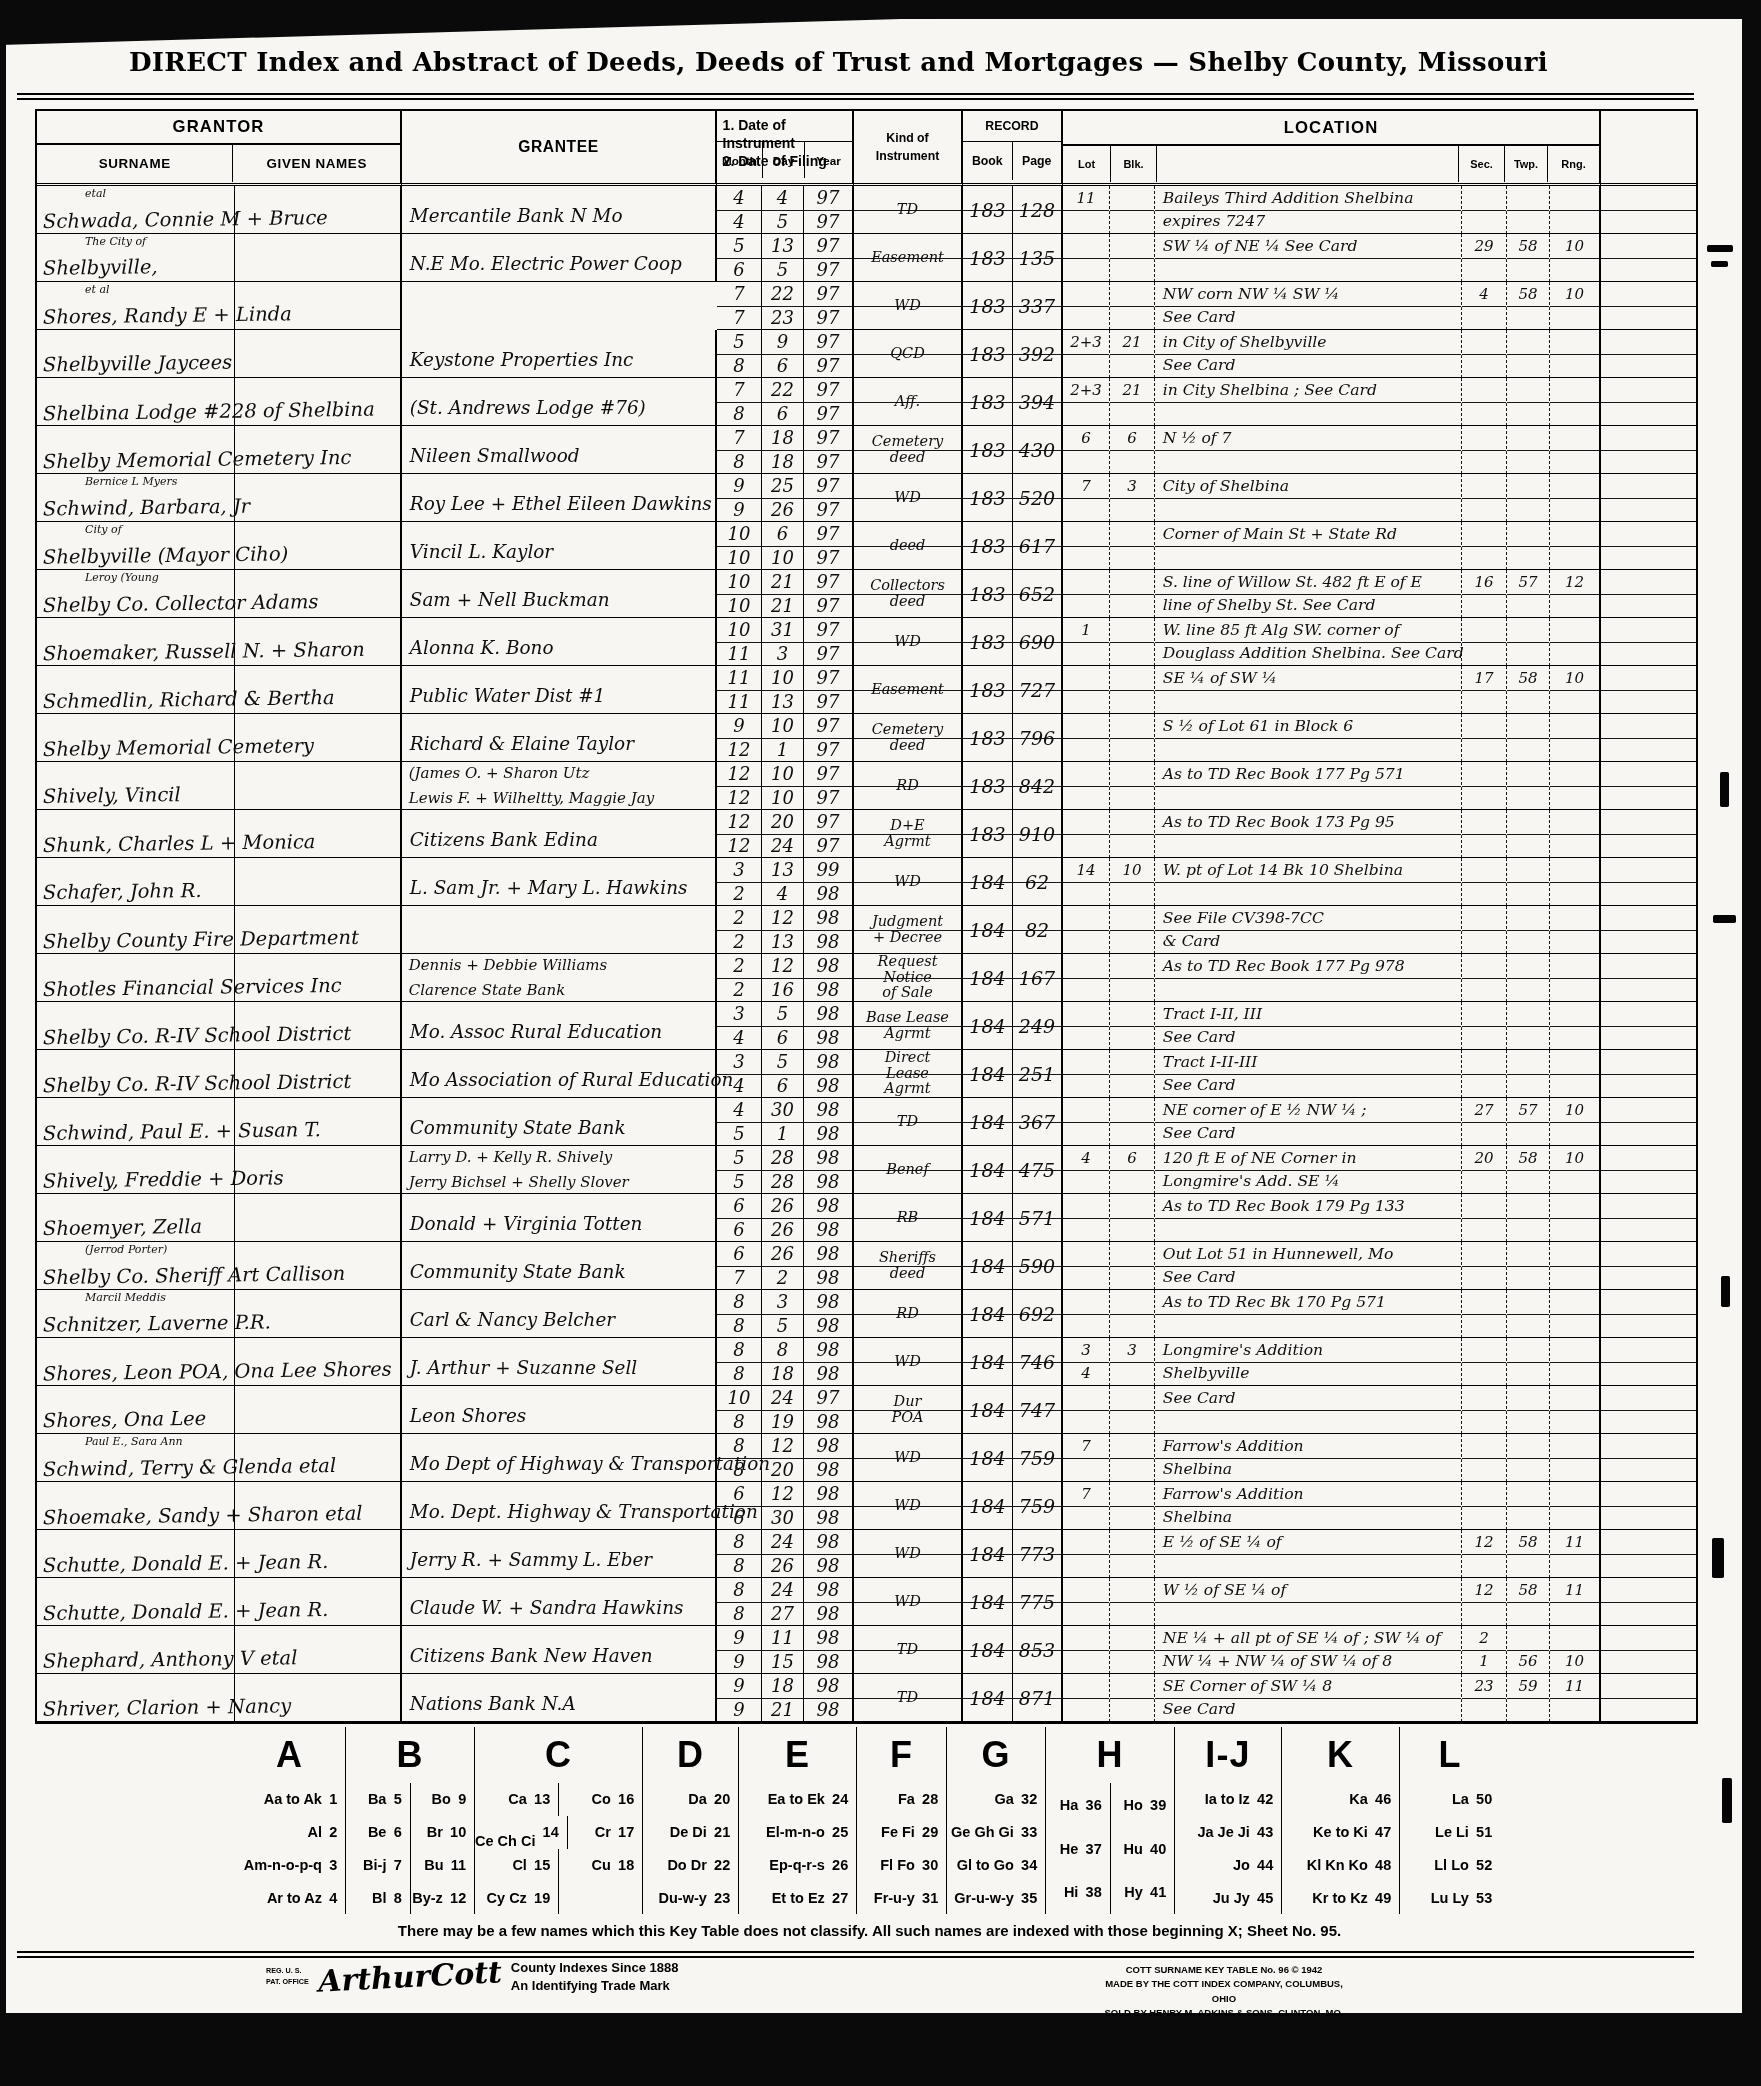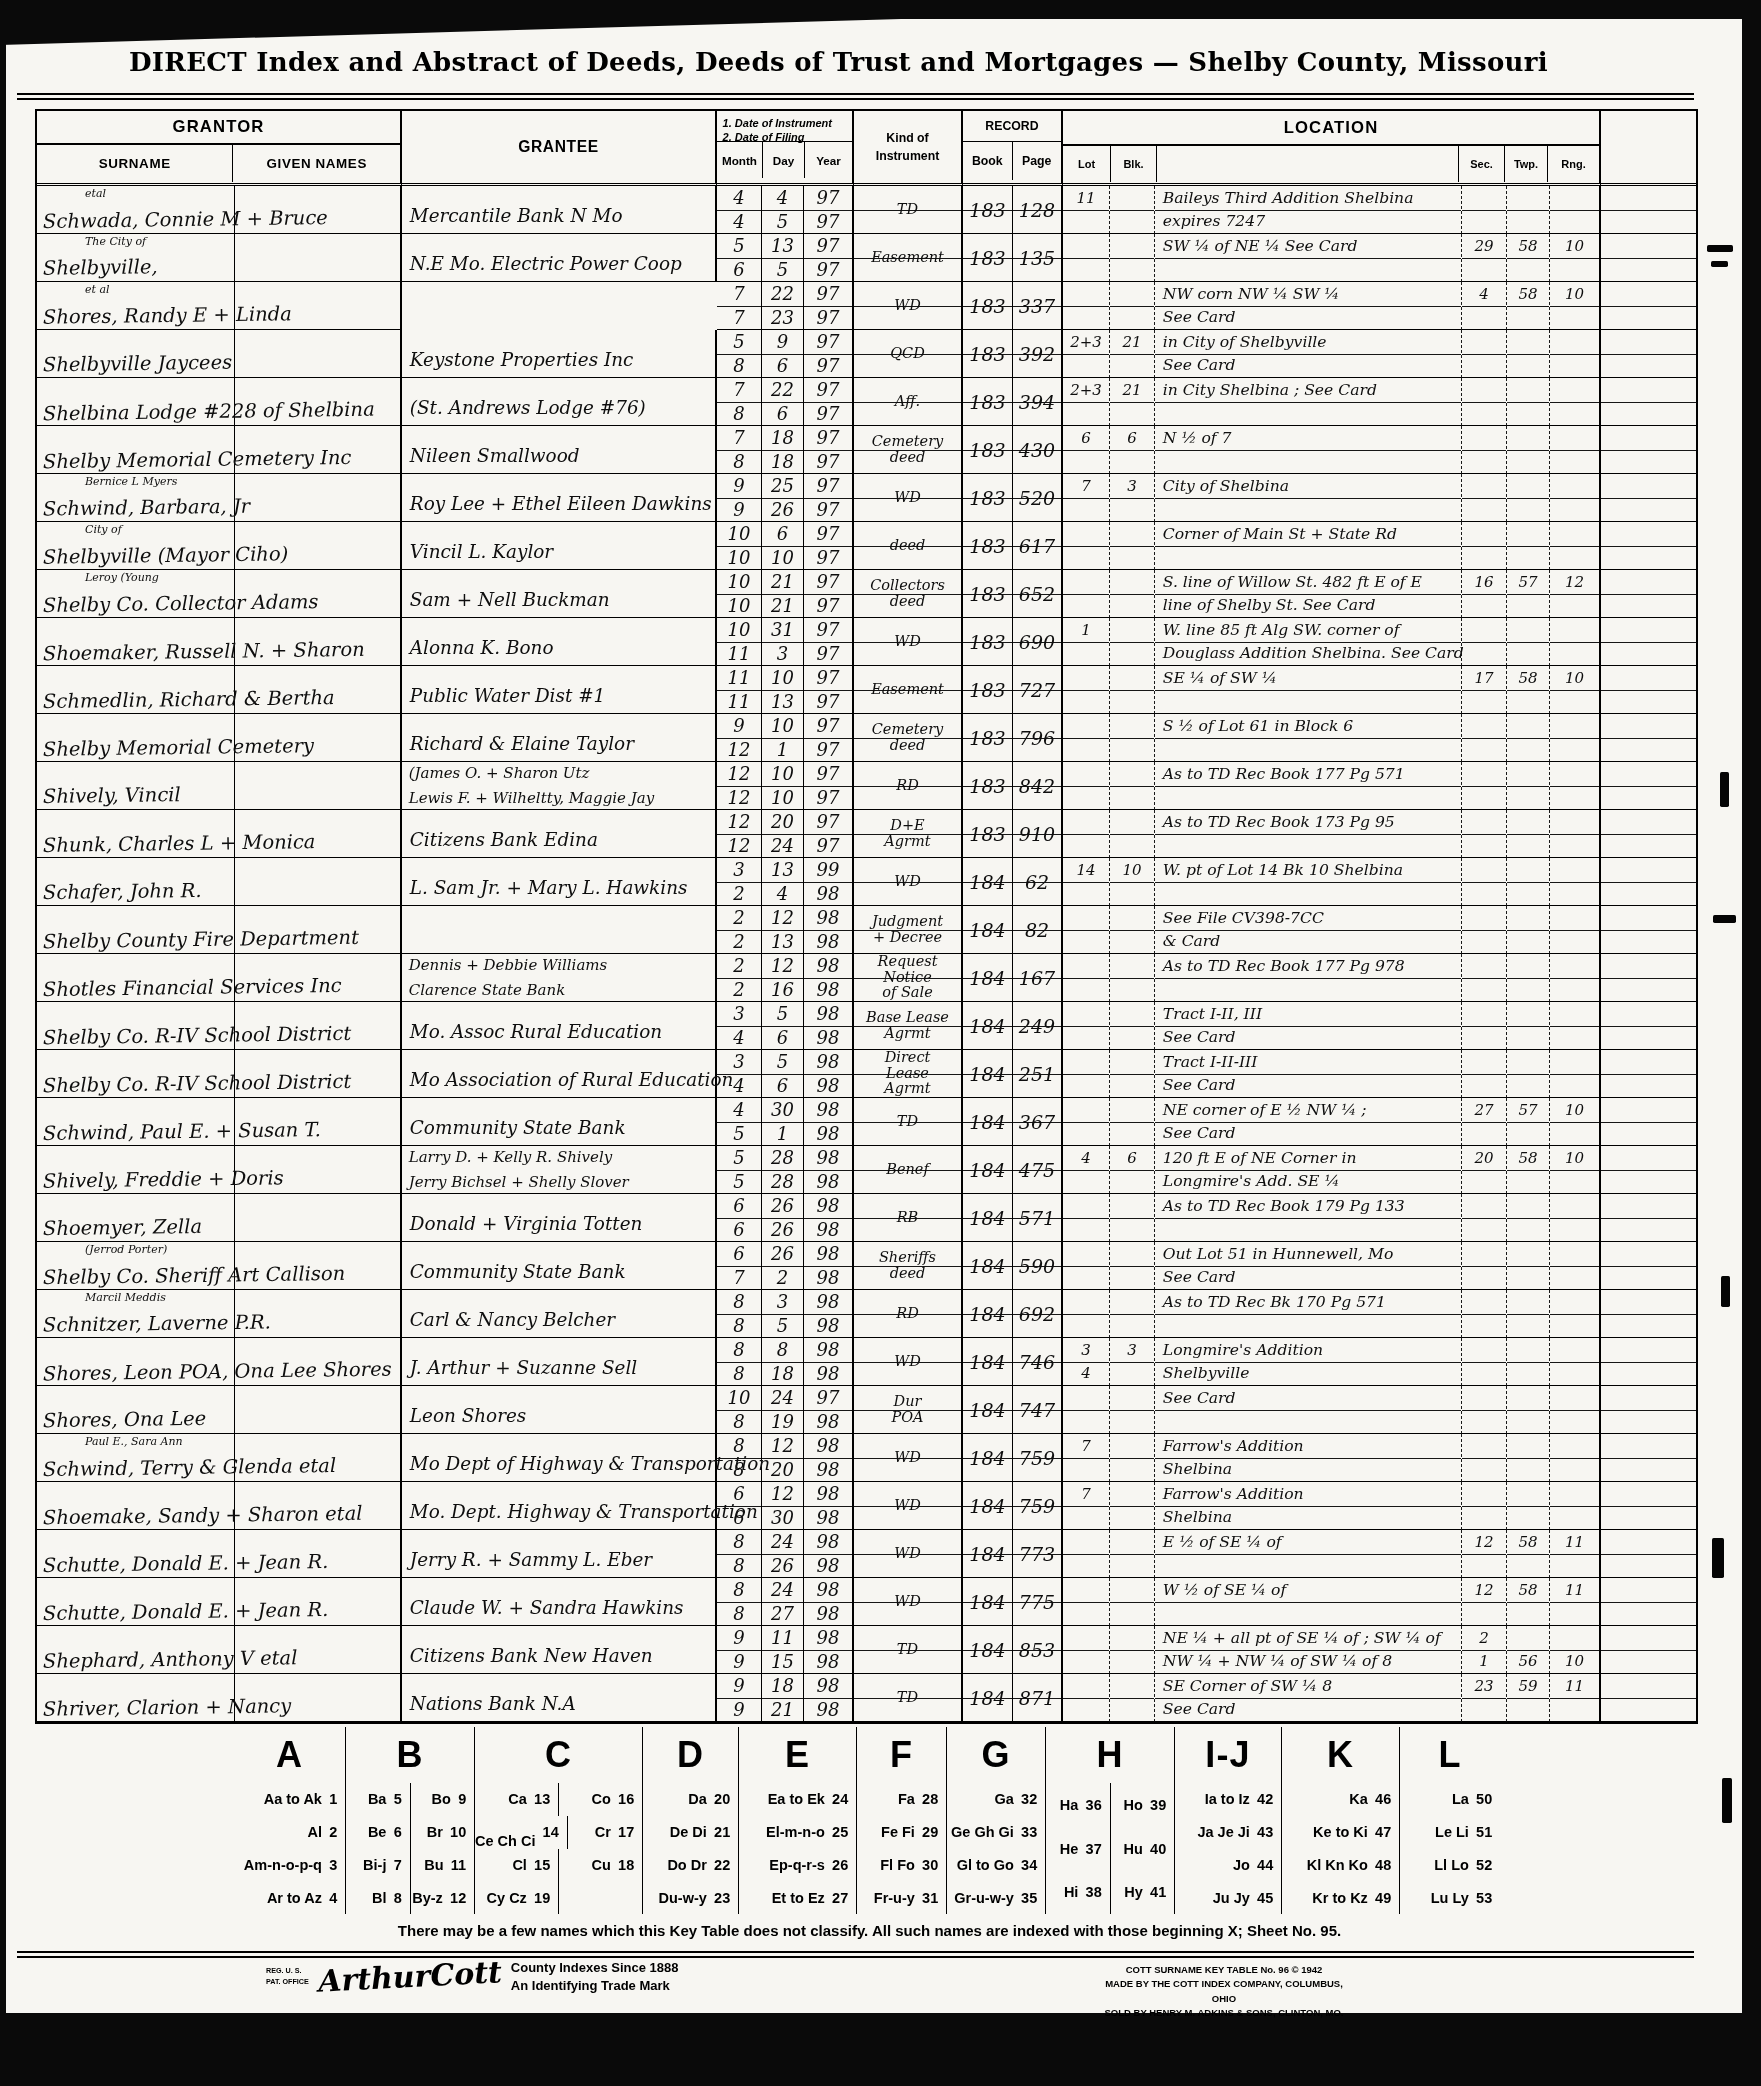--- a/index.html
+++ b/index.html
@@ -29,21 +29,21 @@
   .bdbl{border-right:2.8px double #000;}
   .bthin{border-right:1.1px solid #000;}
   .bdash{border-right:1.1px dashed #1a1a1a;}
   .bnone{border-right:none;}
   
   .hg-top{height:32px;display:flex;align-items:center;justify-content:center;font-size:16.7px;letter-spacing:1.1px;border-bottom:2.2px solid #000;}
   .hg-bot{display:flex;height:37px;}
   .hg-bot>div{display:flex;align-items:center;justify-content:center;font-size:13.4px;letter-spacing:0.6px;}
   .hg-sur{width:54%;} .hg-giv{width:46%;border-left:1.1px solid #000;}
   .h-grantee{display:flex;align-items:center;justify-content:center;font-size:15.6px;letter-spacing:0.6px;}
-  .hd-top{padding:4.5px 5.6px 3.3px 5.6px;font-size:11px;line-height:1.3;border-bottom:1.7px solid #000;height:31px;box-sizing:border-box;font-style:italic;}
+  .hd-top{padding:4.5px 5.6px 3.3px 5.6px;font-size:14px;line-height:1.3;border-bottom:1.7px solid #000;height:31px;box-sizing:border-box;}
   .hd-bot{display:flex;height:36px;}
   .hd-bot>div{display:flex;align-items:center;justify-content:center;font-size:11.7px;}
   .hd-m{width:45px;} .hd-d{width:41px;border-left:1.1px solid #000;} .hd-y{flex:1;border-left:1.1px solid #000;}
   .h-kind{display:flex;flex-direction:column;align-items:center;justify-content:center;font-size:12.3px;line-height:1.5;}
   .hr-top{height:29.5px;display:flex;align-items:center;justify-content:center;font-size:12.3px;border-bottom:1.7px solid #000;}
   .hr-bot{display:flex;height:38px;}
   .hr-bot>div{flex:1;display:flex;align-items:center;justify-content:center;font-size:12.3px;}
   .hr-bot>div+div{border-left:1.1px solid #000;}
   .hl-top{height:33px;display:flex;align-items:center;justify-content:center;font-size:16.7px;letter-spacing:1.1px;border-bottom:2.2px solid #000;}
   .hl-bot{display:flex;height:36px;align-items:stretch;}

